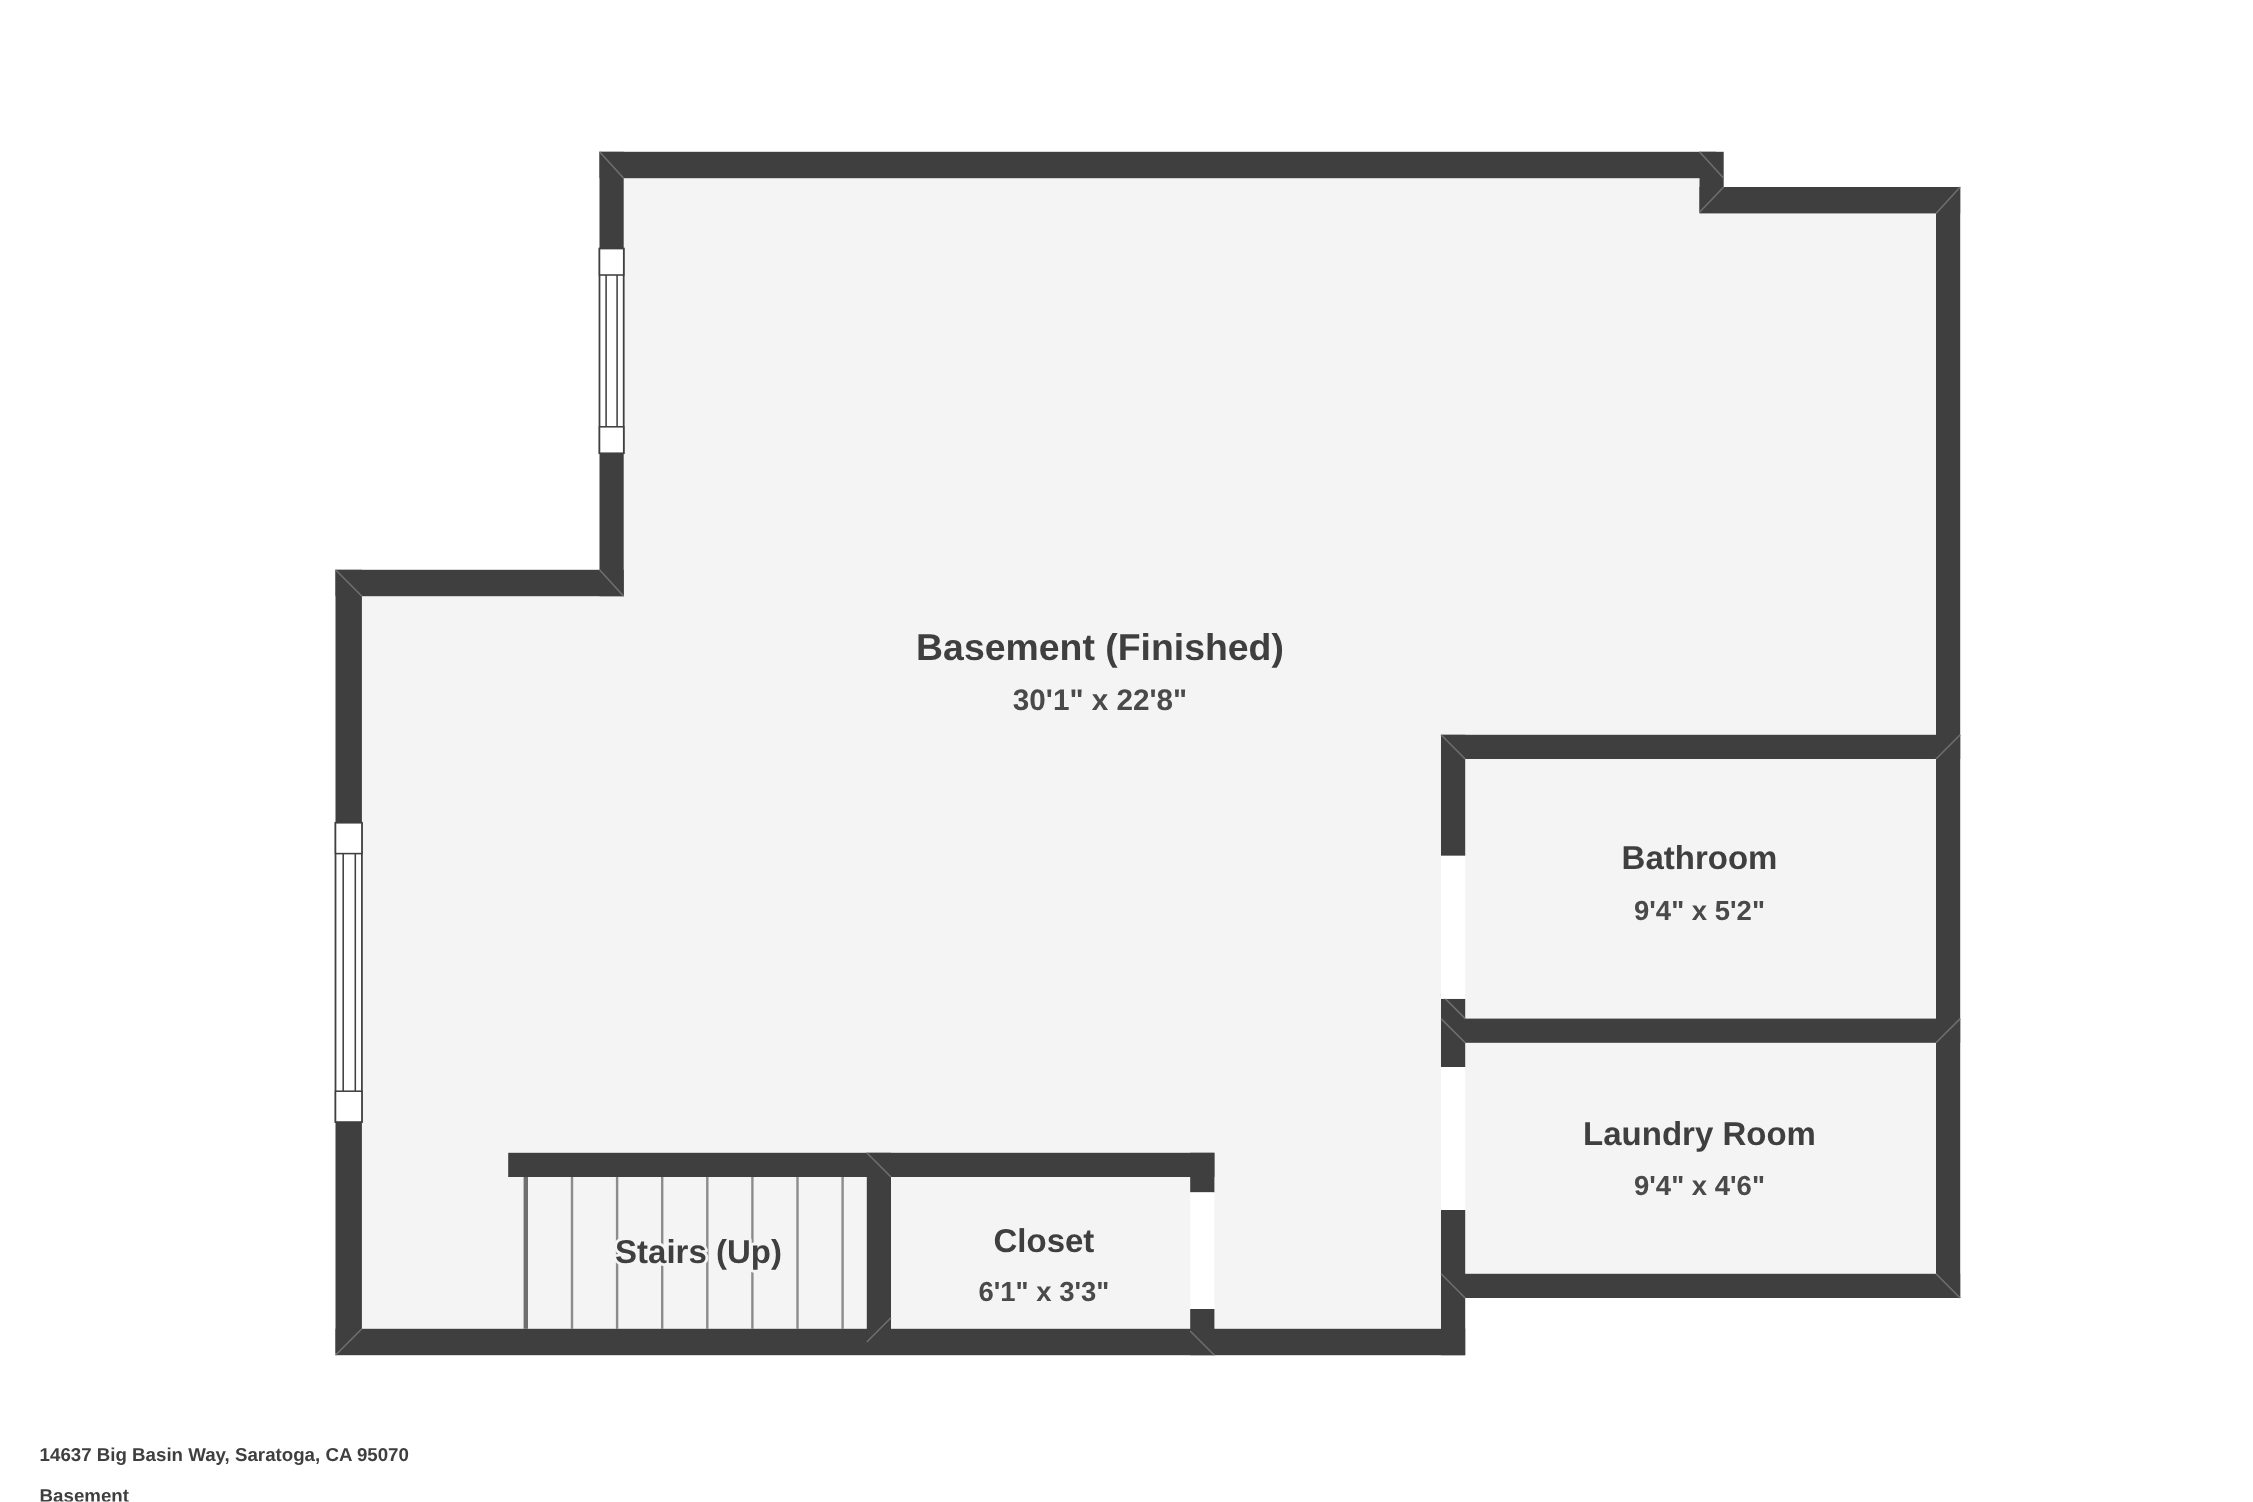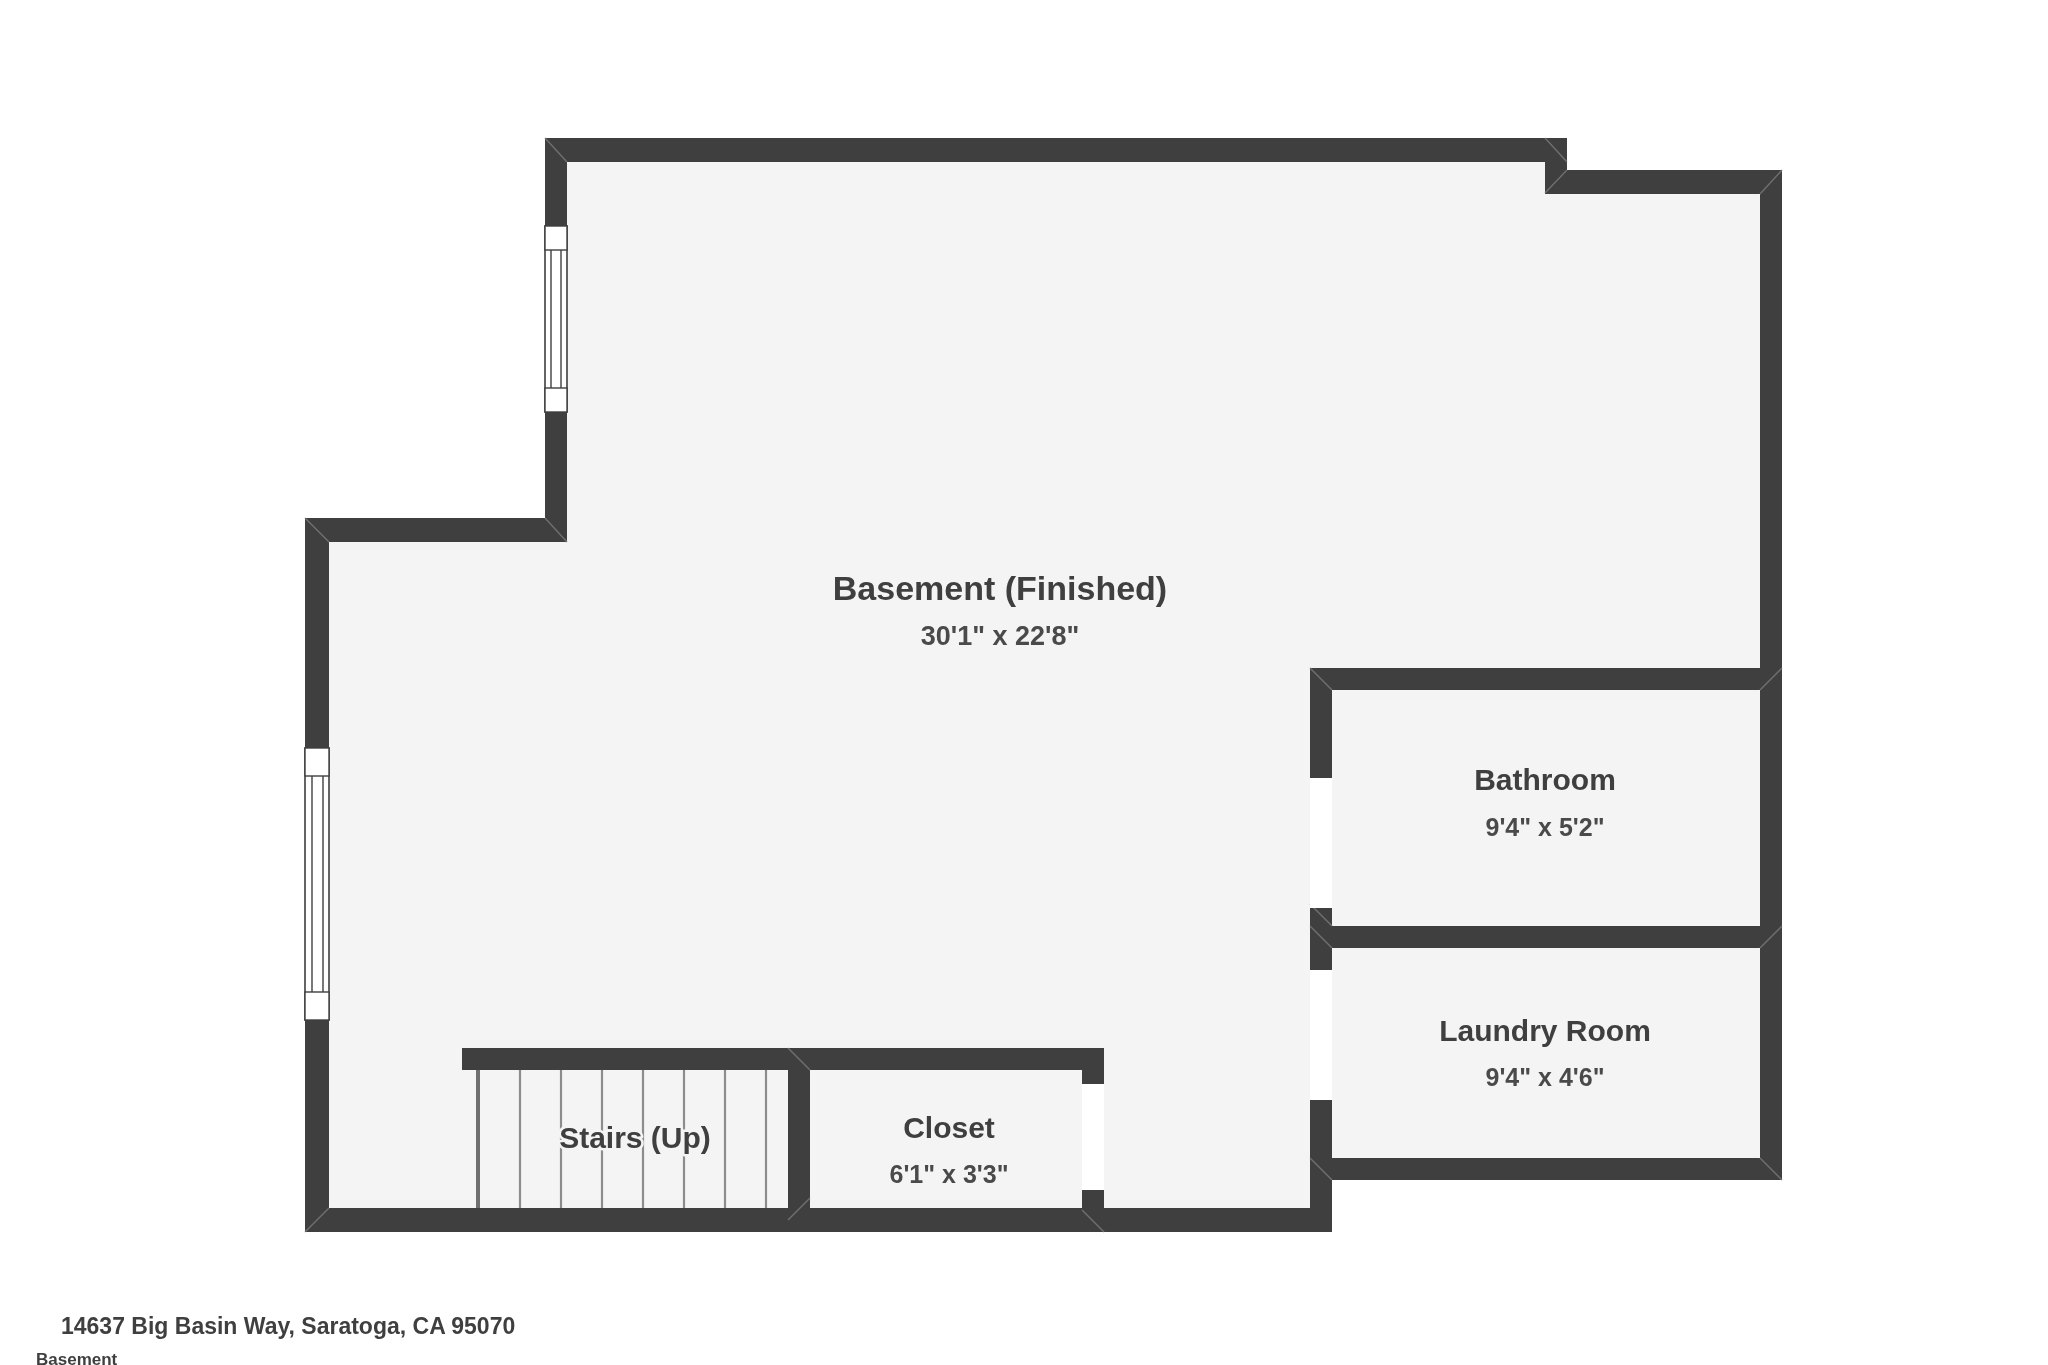--- a/index.html
+++ b/index.html
@@ -49,22 +49,21 @@
   .footer-line {
     position: absolute;
     font-family: "Liberation Sans", sans-serif;
     font-weight: bold;
     color: #3f3f3f;
     white-space: nowrap;
   }
   #footer-address {
     left: 36px;
     top: 1310px;
-    font-size: 23px;
-    margin-left: 25px;
+    font-size: 17px;
   }
   #footer-floor {
     left: 36px;
     top: 1352px;
     font-size: 17px;
   }
   .footer-wrap {
     position: absolute;
     left: 0;
     top: 0;

